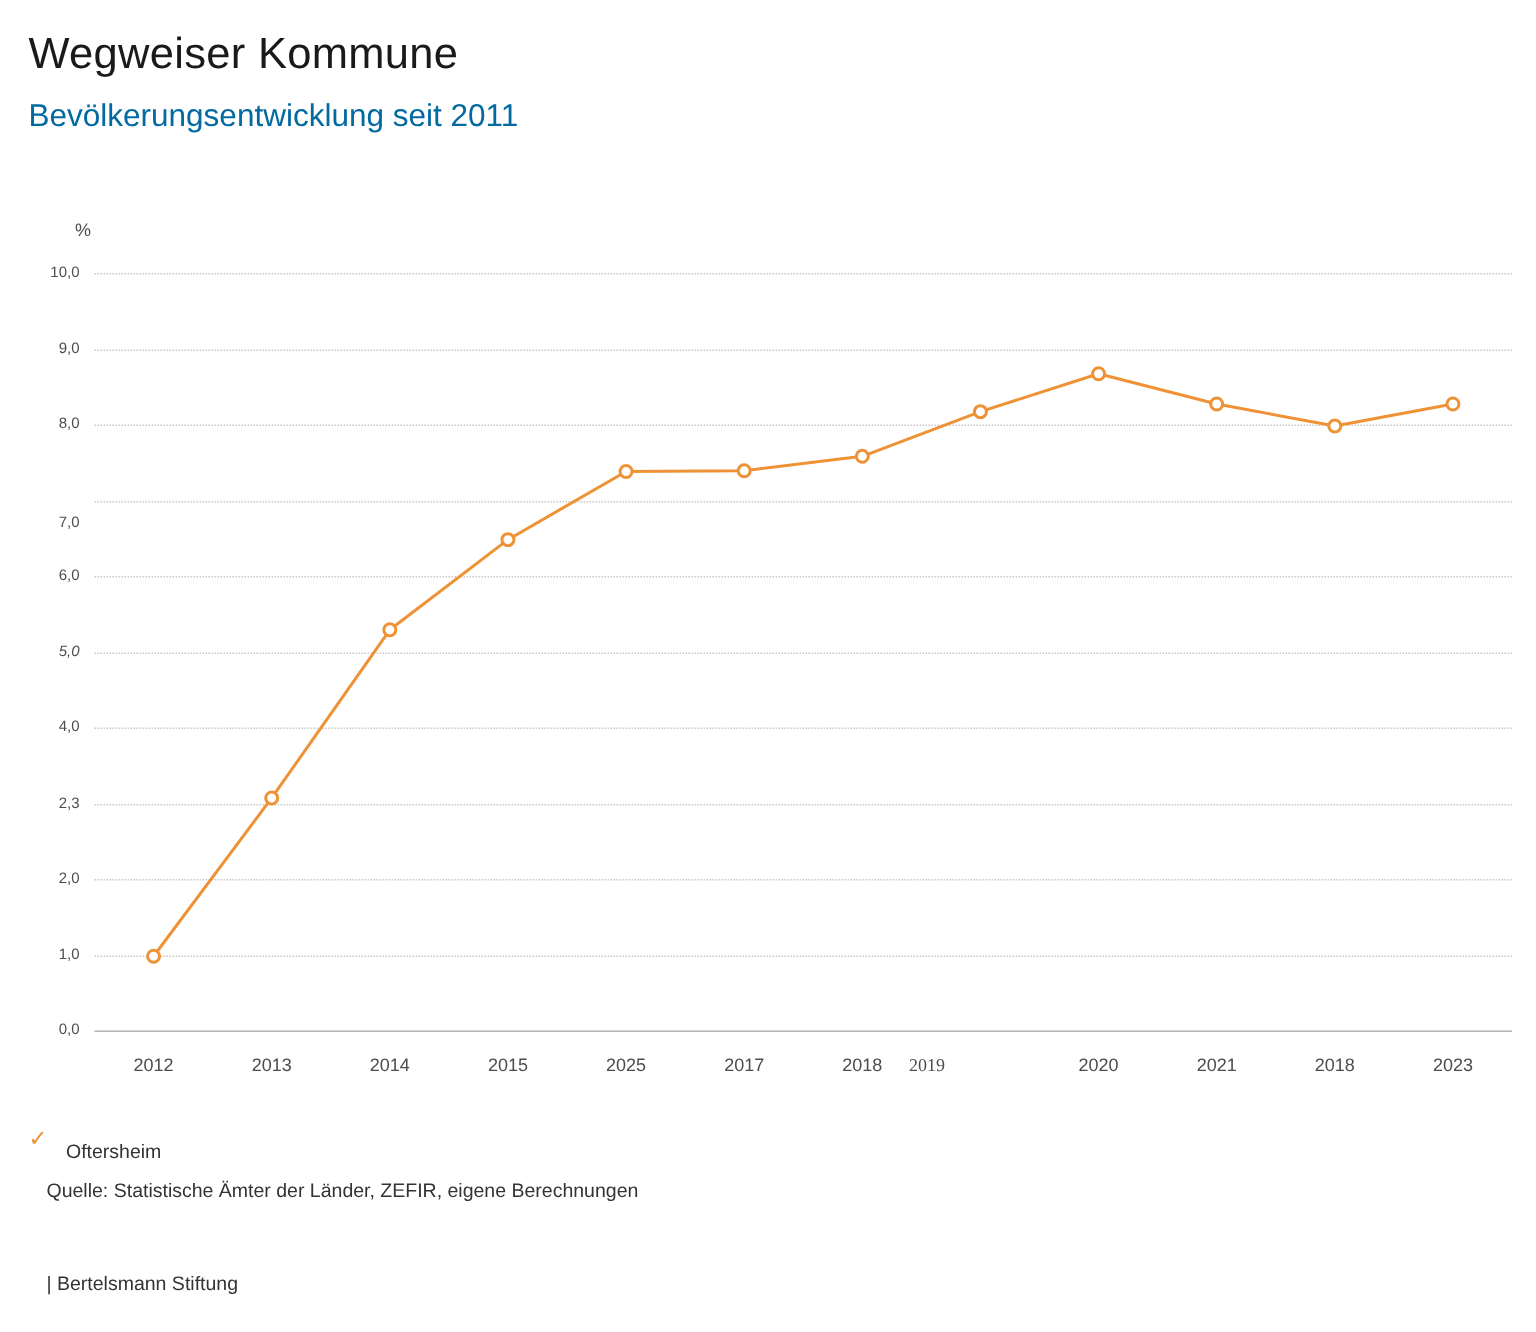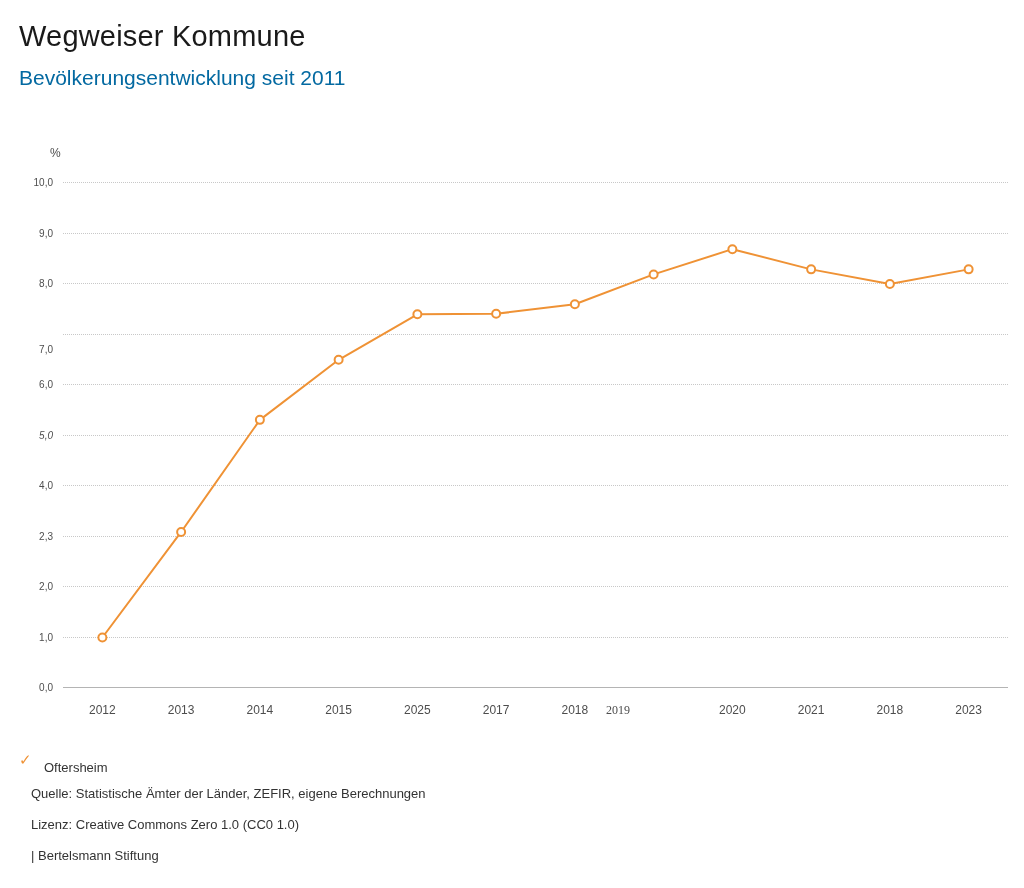--- a/index.html
+++ b/index.html
@@ -207,16 +207,15 @@
       <div class="xlabel" style="left: 826.875px;">2018</div>
       <div class="xlabel" style="left: 905.625px;">2023</div>
     </div>
 
   <div class="legend">
     <span class="legend-check">✓</span>
     <span class="legend-label">Oftersheim</span>
   </div>
 
   <div class="footnote f1">Quelle: Statistische Ämter der Länder, ZEFIR, eigene Berechnungen</div>
-  <div class="footnote f2">Lizenz: Creative Commons Zero 1.0 (CC0 1.0)</div>
   <div class="footnote f3">| Bertelsmann Stiftung</div>
 
 </div>
 
 </body></html>

